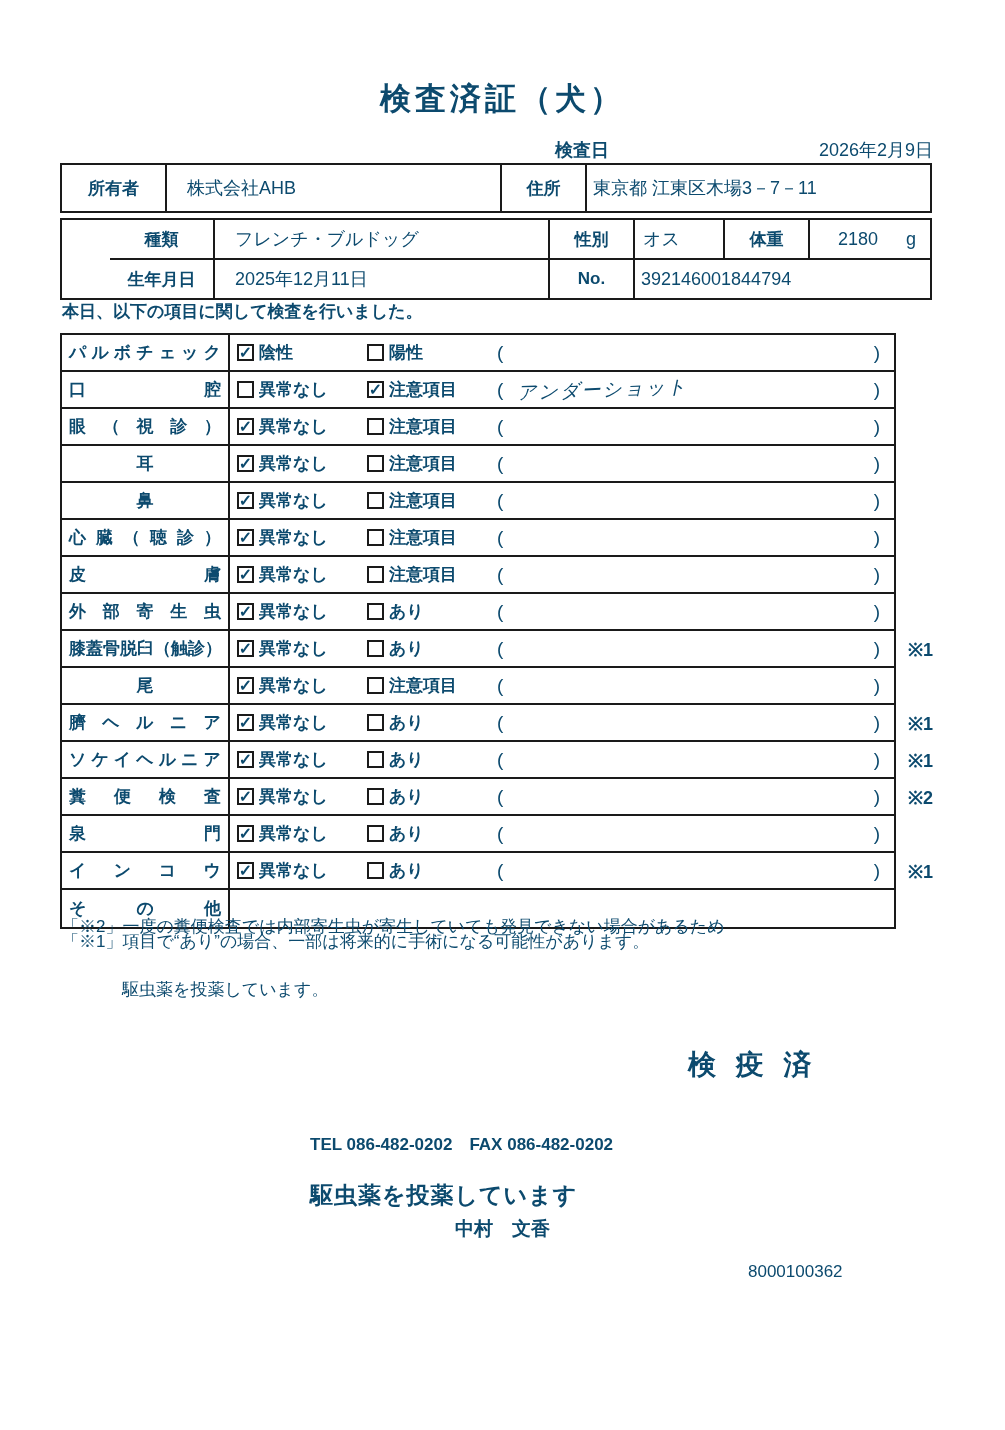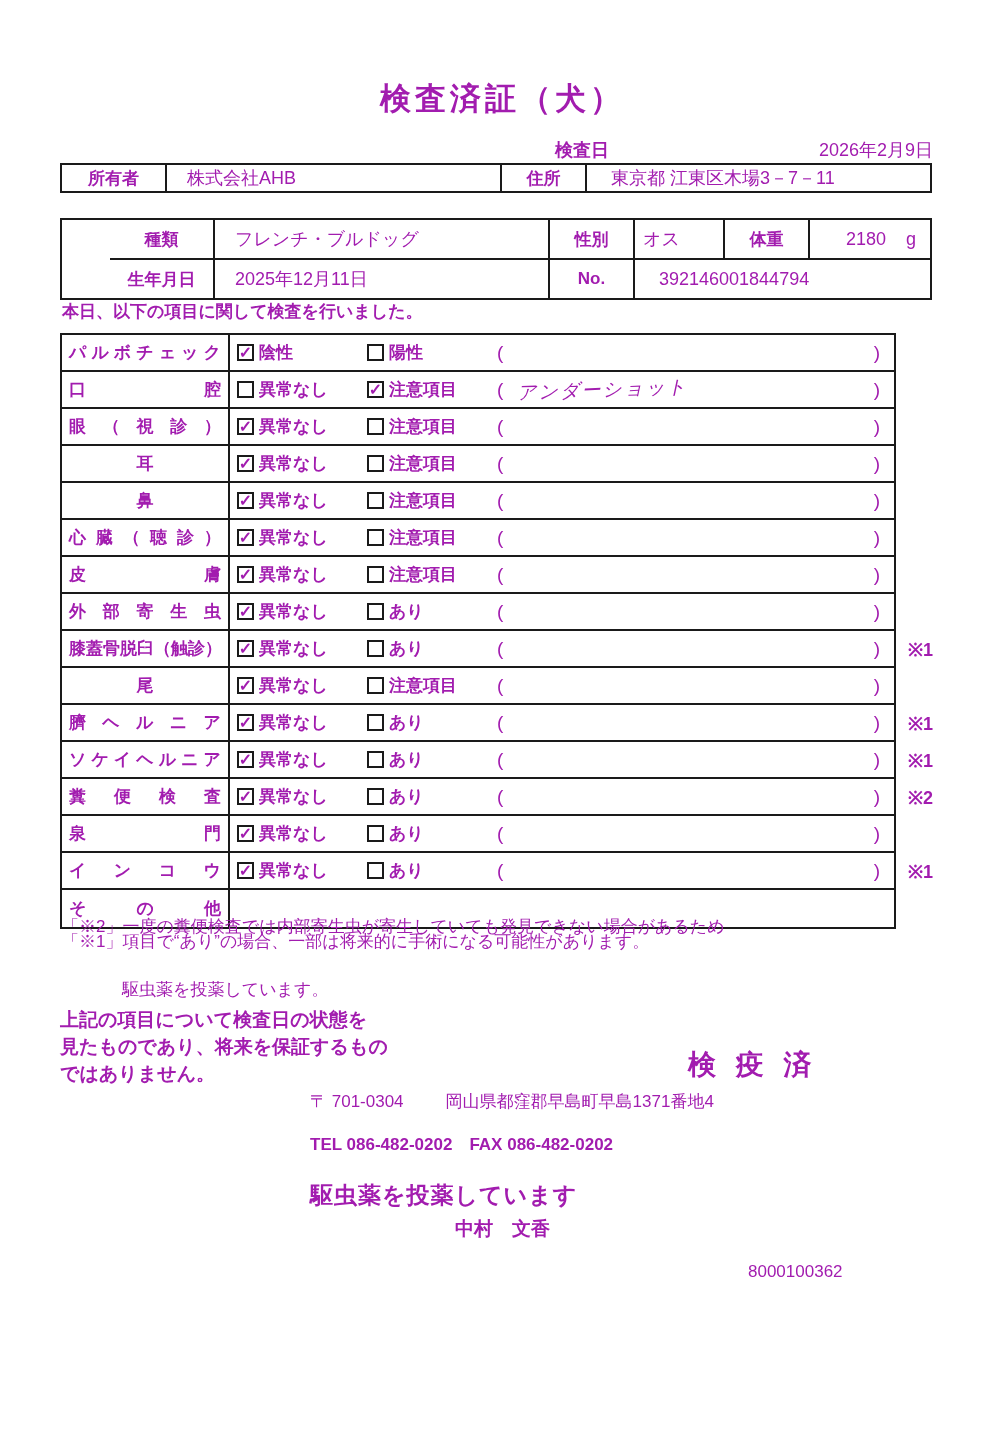--- a/index.html
+++ b/index.html
@@ -1,49 +1,49 @@
 <!DOCTYPE html>
 <html><head>
 <meta charset="utf-8">
 <style>
   html,body { margin:0; padding:0; background:#e8e8e8; }
   .page {
     position:relative; width:1005px; height:1430px; margin:0 auto;
-    background:#ffffff; color:#a21caf;
+    background:#ffffff; color:#0c4a6e;
     font-family:"Liberation Sans", sans-serif;
     overflow:hidden;
   }
   .abs { position:absolute; }
 
   
   .doc-title { top:78px; left:0; width:100%; text-align:center;
     font-size:31px; font-weight:600; letter-spacing:4px; }
 
   
   .date-row { top:138px; left:555px; width:378px; display:flex;
     justify-content:space-between; align-items:flex-end; font-size:18px;gap:6px; }
   .date-row .lbl { font-weight:600; }
 
   
-  .tableA { top:163px; left:60px; width:872px; height:30px;
+  .tableA { top:163px; left:60px; width:872px; height:50px;
     border:2px solid #1a1a1a; display:flex; box-sizing:border-box; }
   .tableB { top:218px; left:60px; width:872px;
     border:2px solid #1a1a1a; box-sizing:border-box; }
   .tb-row { display:flex; height:38px;margin-left:48px; }
   .tb-row.first { border-bottom:2px solid #1a1a1a; }
   .cell { display:flex; align-items:center; box-sizing:border-box; font-size:18px; }
   .cell.hdr { justify-content:center; font-weight:600; font-size:17px; }
   .cell.vr { border-right:2px solid #1a1a1a; }
   .w-label { width:105px; }
   .w-value { width:335px; padding-left:20px; }
   .w-label2 { width:85px; }
   .w-sex { width:90px; padding-left:8px; }
   .w-wlabel { width:85px; }
-  .w-weight { flex:1; justify-content:flex-end; padding-right:14px; gap:20px;padding-left:8px; }
-  .w-fill { flex:1; padding-left:24px; }
+  .w-weight { flex:1; justify-content:flex-end; padding-right:14px; gap:28px;padding-left:8px; }
+  .w-fill { flex:1; padding-left:6px; }
 
   
   .statement { top:300px; left:62px; font-size:17px; font-weight:600; }
 
   
   .exam-table { top:333px; left:60px; width:836px;
     border:2px solid #1a1a1a; box-sizing:border-box; }
   .exam-row { display:flex; height:37px; border-bottom:2px solid #1a1a1a;
     position:relative; align-items:stretch; box-sizing:border-box; }
   .exam-row:last-child { border-bottom:none; }
@@ -508,32 +508,23 @@
         </div>
       <div class="cell-rest"></div>
     </div>
 
   </div>
 
   <div class="abs fn1">「※1」項目で“あり”の場合、一部は将来的に手術になる可能性があります。</div>
   <div class="abs fn2">「※2」一度の糞便検査では内部寄生虫が寄生していても発見できない場合があるため</div>
   <div class="abs fn2b">駆虫薬を投薬しています。</div>
 
-  <div class="abs disclaimer">
-    <div>上記の項目について検査日の状態を</div>
-    <div>見たものであり、将来を保証するもの</div>
-    <div>ではありません。</div>
-  </div>
 
   <div class="abs stamp">検 疫 済</div>
 
-  <div class="abs postal-line">
-    <span>〒 701-0304</span>
-    <span>岡山県都窪郡早島町早島1371番地4</span>
-  </div>
 
   <div class="abs tel-line">TEL 086-482-0202　FAX 086-482-0202</div>
 
   <div class="abs clinic-name">駆虫薬を投薬しています</div>
 
   <div class="abs person-name">中村　文香</div>
 
   <div class="abs doc-number">8000100362</div>
 
 </div>

